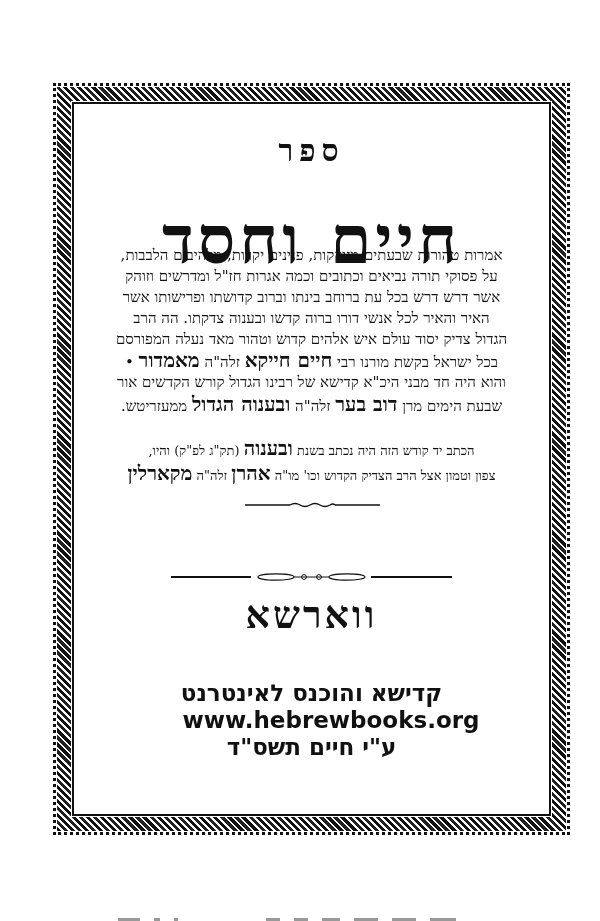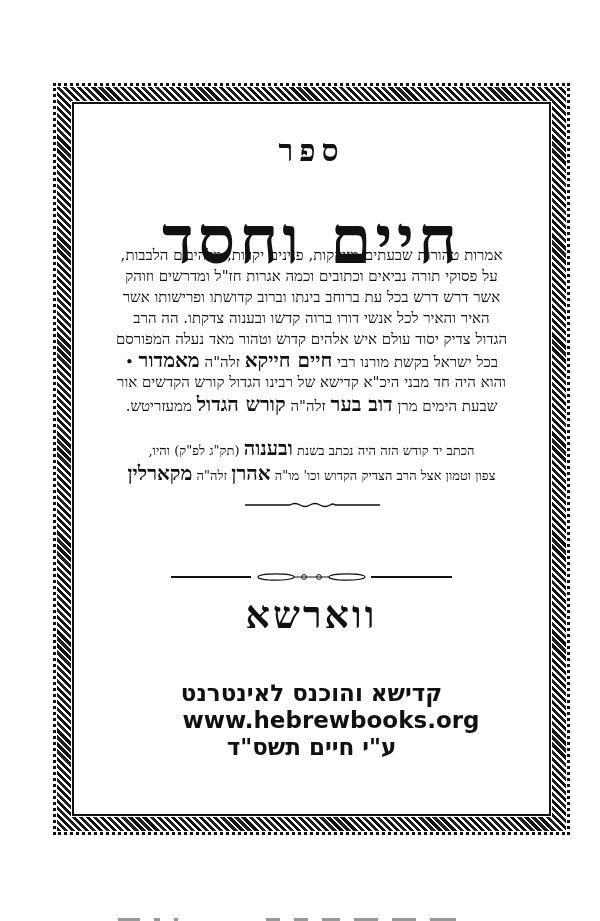--- a/index.html
+++ b/index.html
@@ -73,21 +73,21 @@
       <span>•</span>
     </div>
   </div>
 
   <div class="lineage">
     <div>והוא היה חד מבני היכ"א קדישא של רבינו הגדול קורש הקדשים אור</div>
     <div>
       <span>שבעת הימים מרן</span>
       <span class="big">דוב בער</span>
       <span>זלה"ה</span>
-      <span class="big">קורש הגדול</span>
+      <span class="big">ובענוה הגדול</span>
       <span>ממעזריטש.</span>
     </div>
   </div>
 
   <div class="copied">
     <div>
       <span>הכתב יד קודש הזה היה נכתב בשנת</span>
       <span class="big">ובענוה</span>
       <span>(תק"ג לפ"ק) והיו,</span>
     </div>

